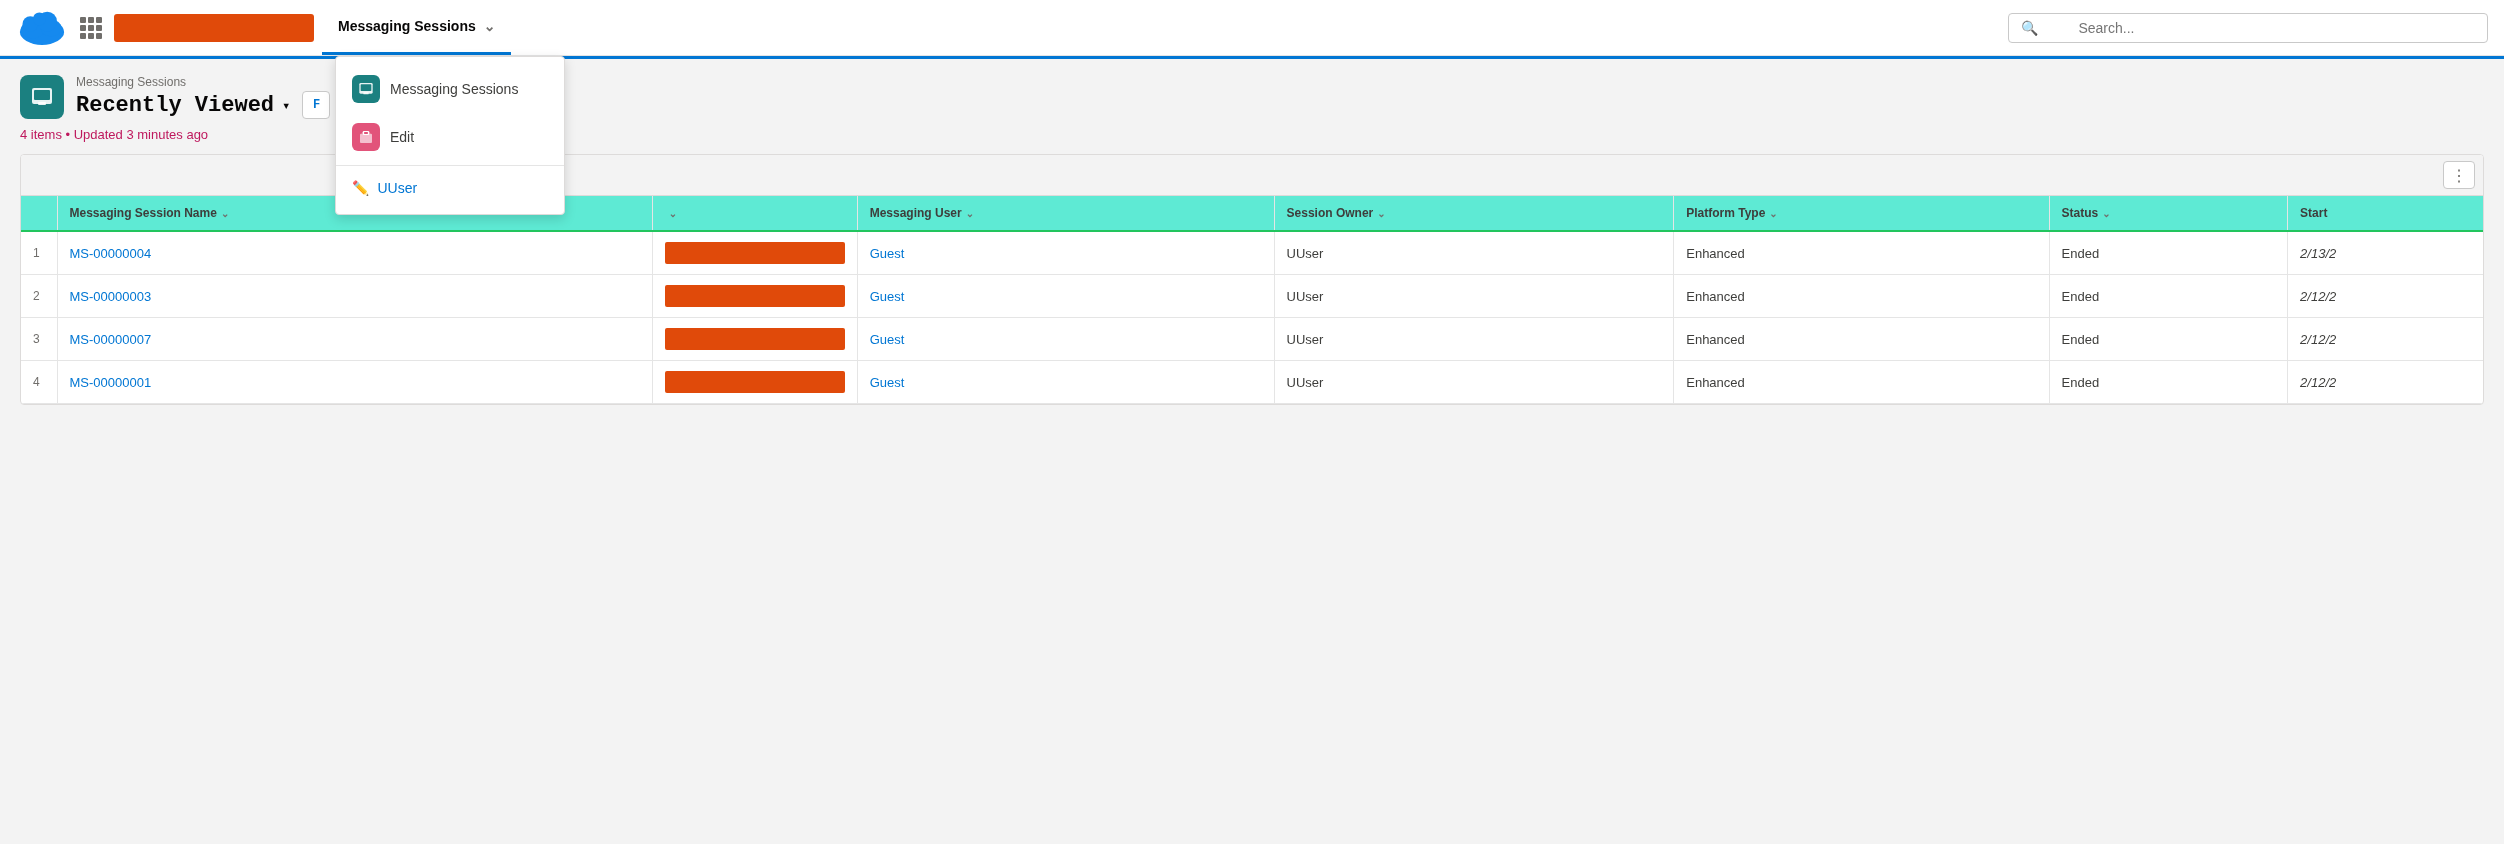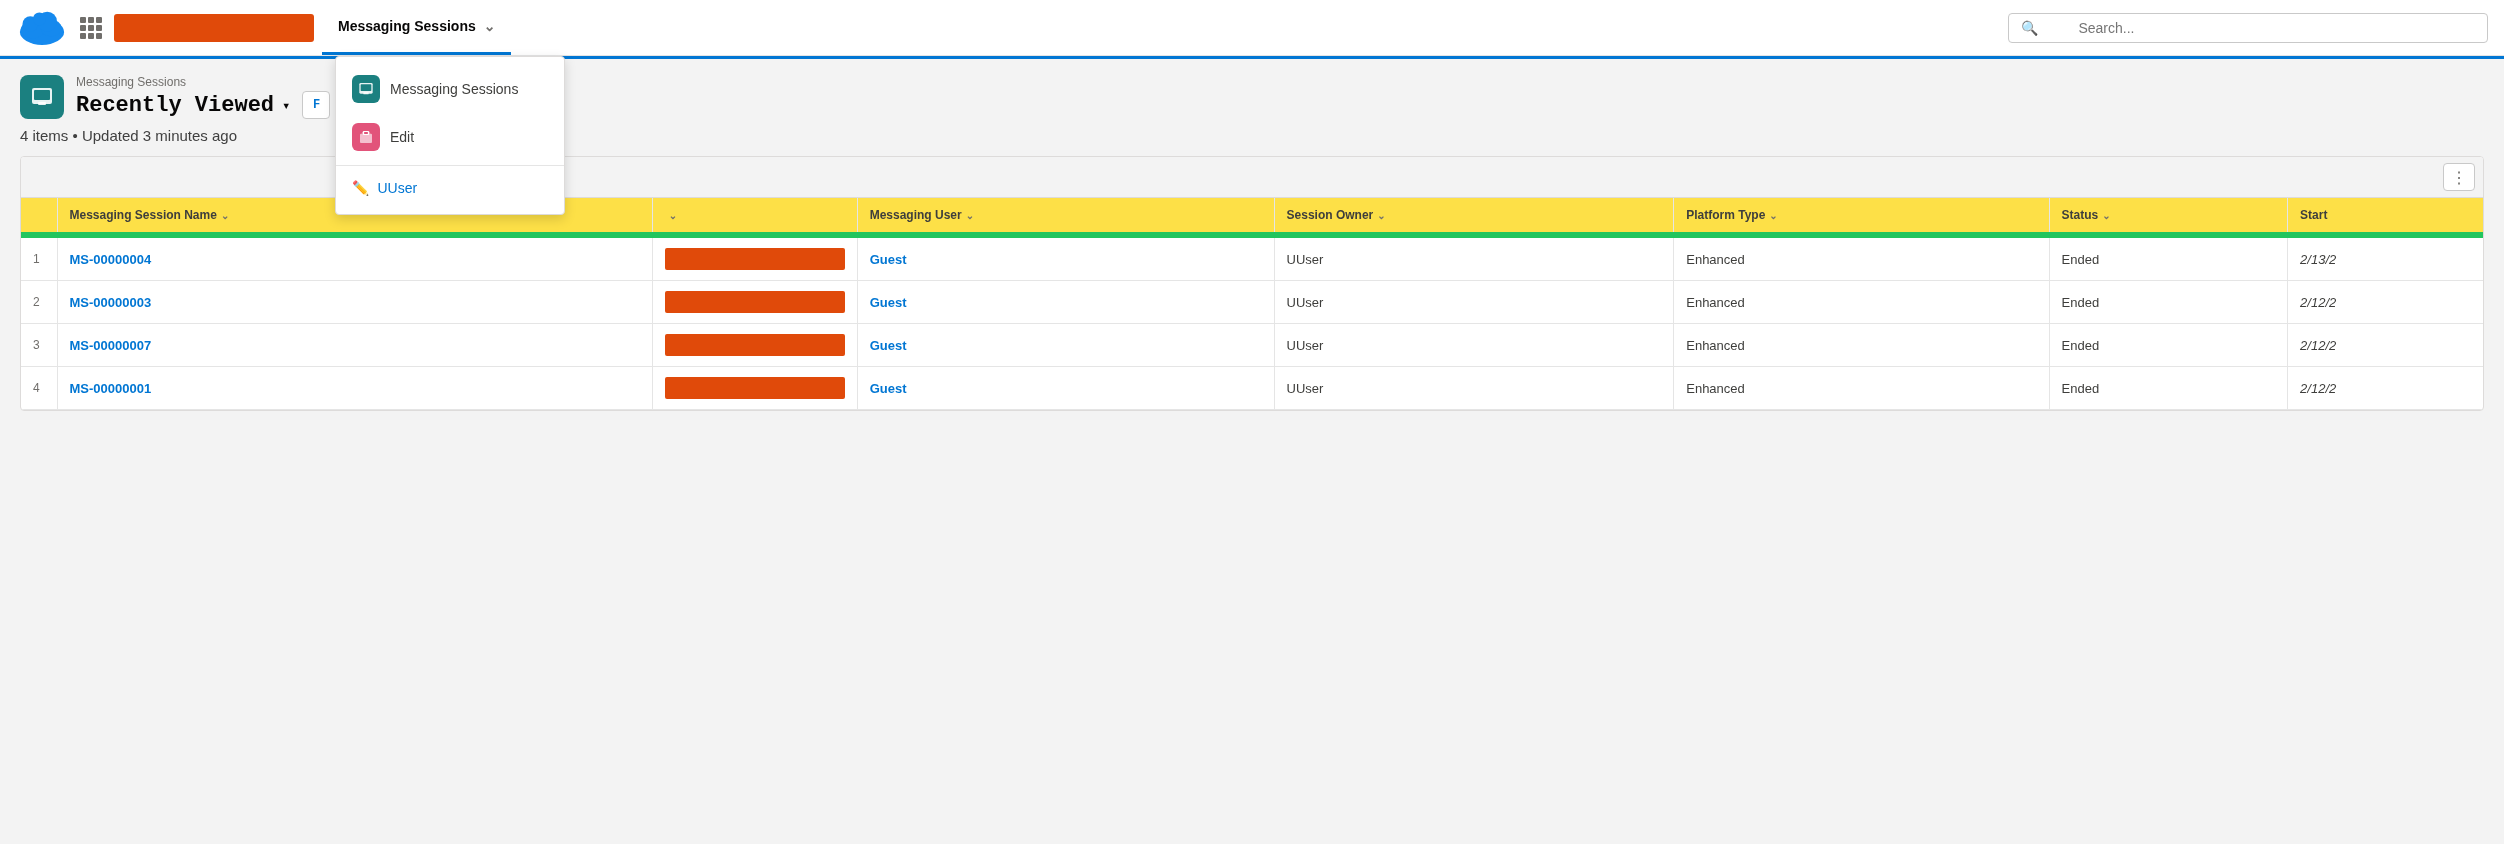--- a/index.html
+++ b/index.html
@@ -146,22 +146,22 @@
       display: flex;
       align-items: center;
       justify-content: center;
       margin-left: 12px;
       cursor: pointer;
       font-size: 12px;
       color: #0176d3;
       font-weight: 700;
     }
     .items-info {
-      font-size: 15px;
-      color: #404040;
+      font-size: 13px;
+      color: #be185d;
       margin: 6px 0 12px 0;
     }
 
     
     .table-container {
       background: #fff;
       border: 1px solid #dddbda;
       border-radius: 4px;
       overflow: hidden;
       position: relative;
@@ -184,22 +184,22 @@
       align-items: center;
       justify-content: center;
       font-size: 16px;
       color: #706e6b;
     }
     table {
       width: 100%;
       border-collapse: collapse;
     }
     thead tr {
-      background: #fde047;
-      border-bottom: 6px solid #22c55e;
+      background: #5eead4;
+      border-bottom: 2px solid #22c55e;
     }
     th {
       padding: 10px 12px;
       text-align: left;
       font-weight: 700;
       font-size: 12px;
       color: #3e3e3c;
       white-space: nowrap;
       border-right: 1px solid #e5e5e5;
     }
@@ -223,21 +223,20 @@
     td:last-child { border-right: none; font-style: italic; }
     .row-num {
       color: #706e6b;
       font-size: 12px;
       width: 30px;
     }
     .link-cell {
       color: #0176d3;
       cursor: pointer;
       text-decoration: none;
-      font-weight: bold;
     }
     .red-bar {
       background: #e04a0a;
       height: 22px;
       width: 180px;
       border-radius: 2px;
     }
 
     
     .dropdown-menu {

